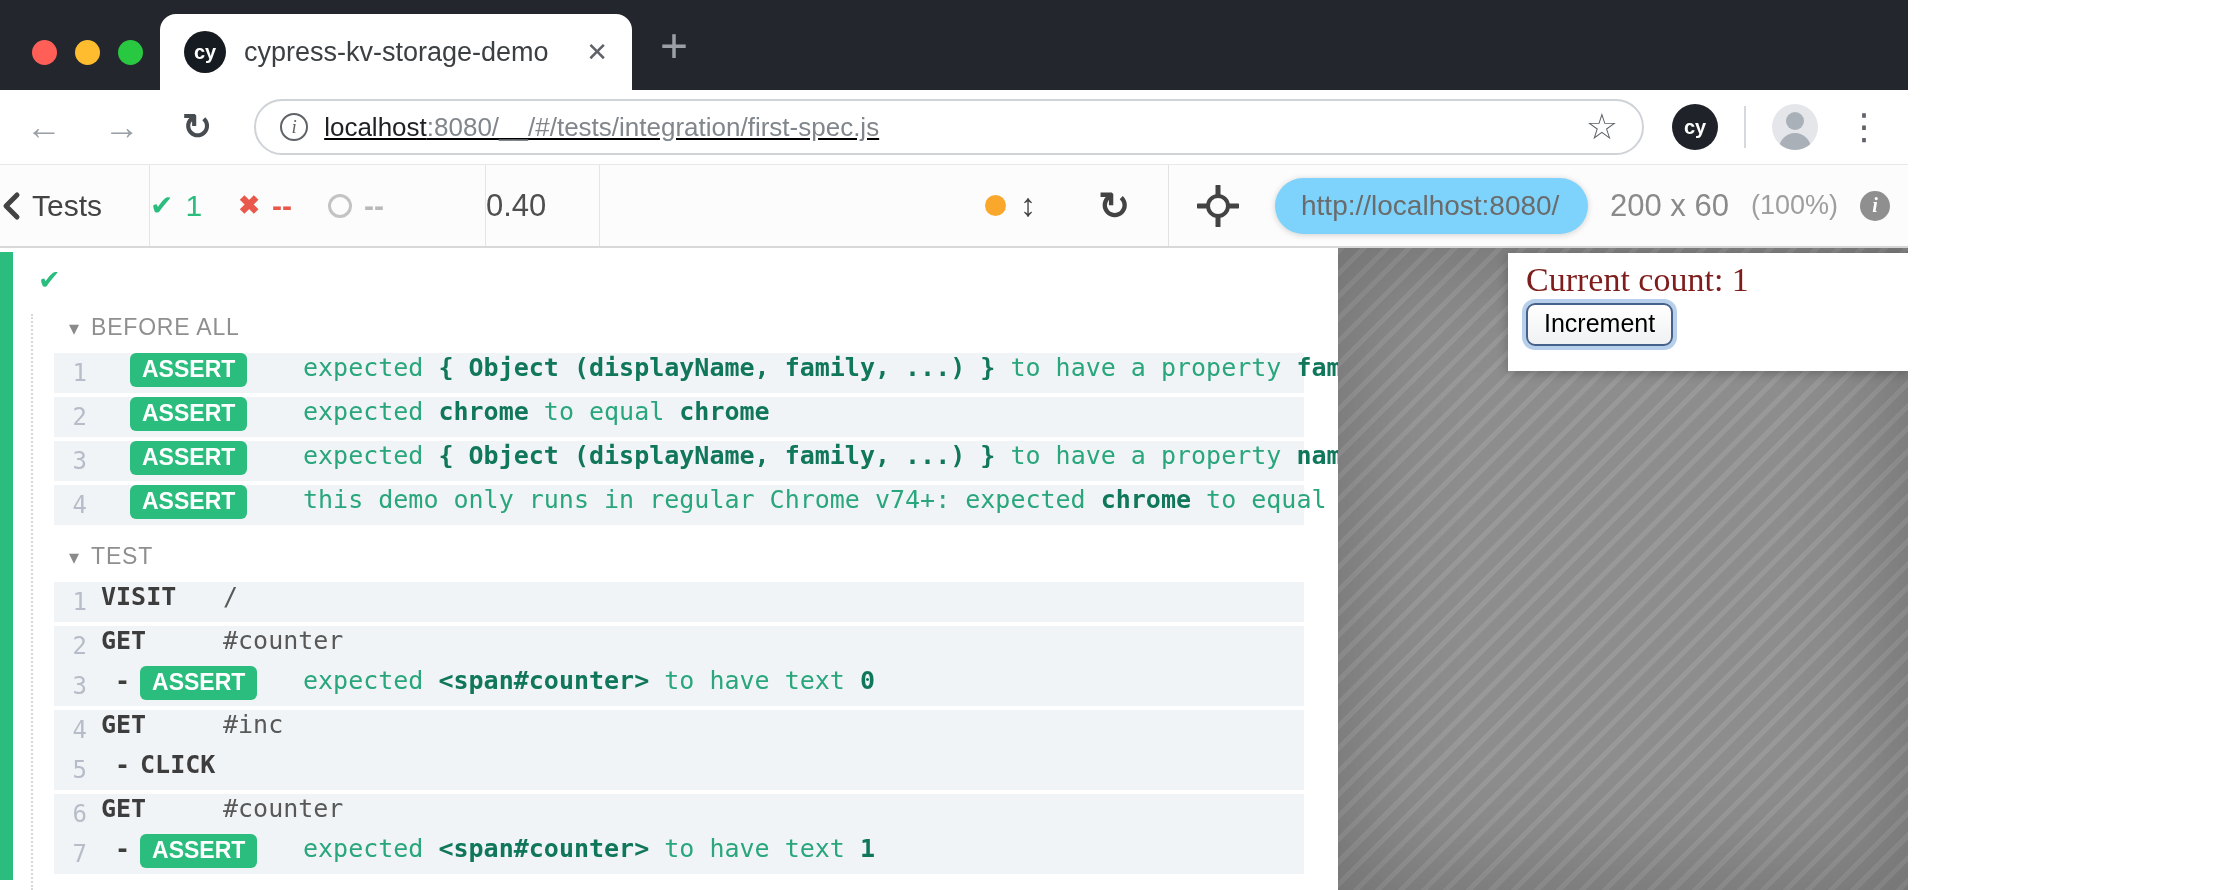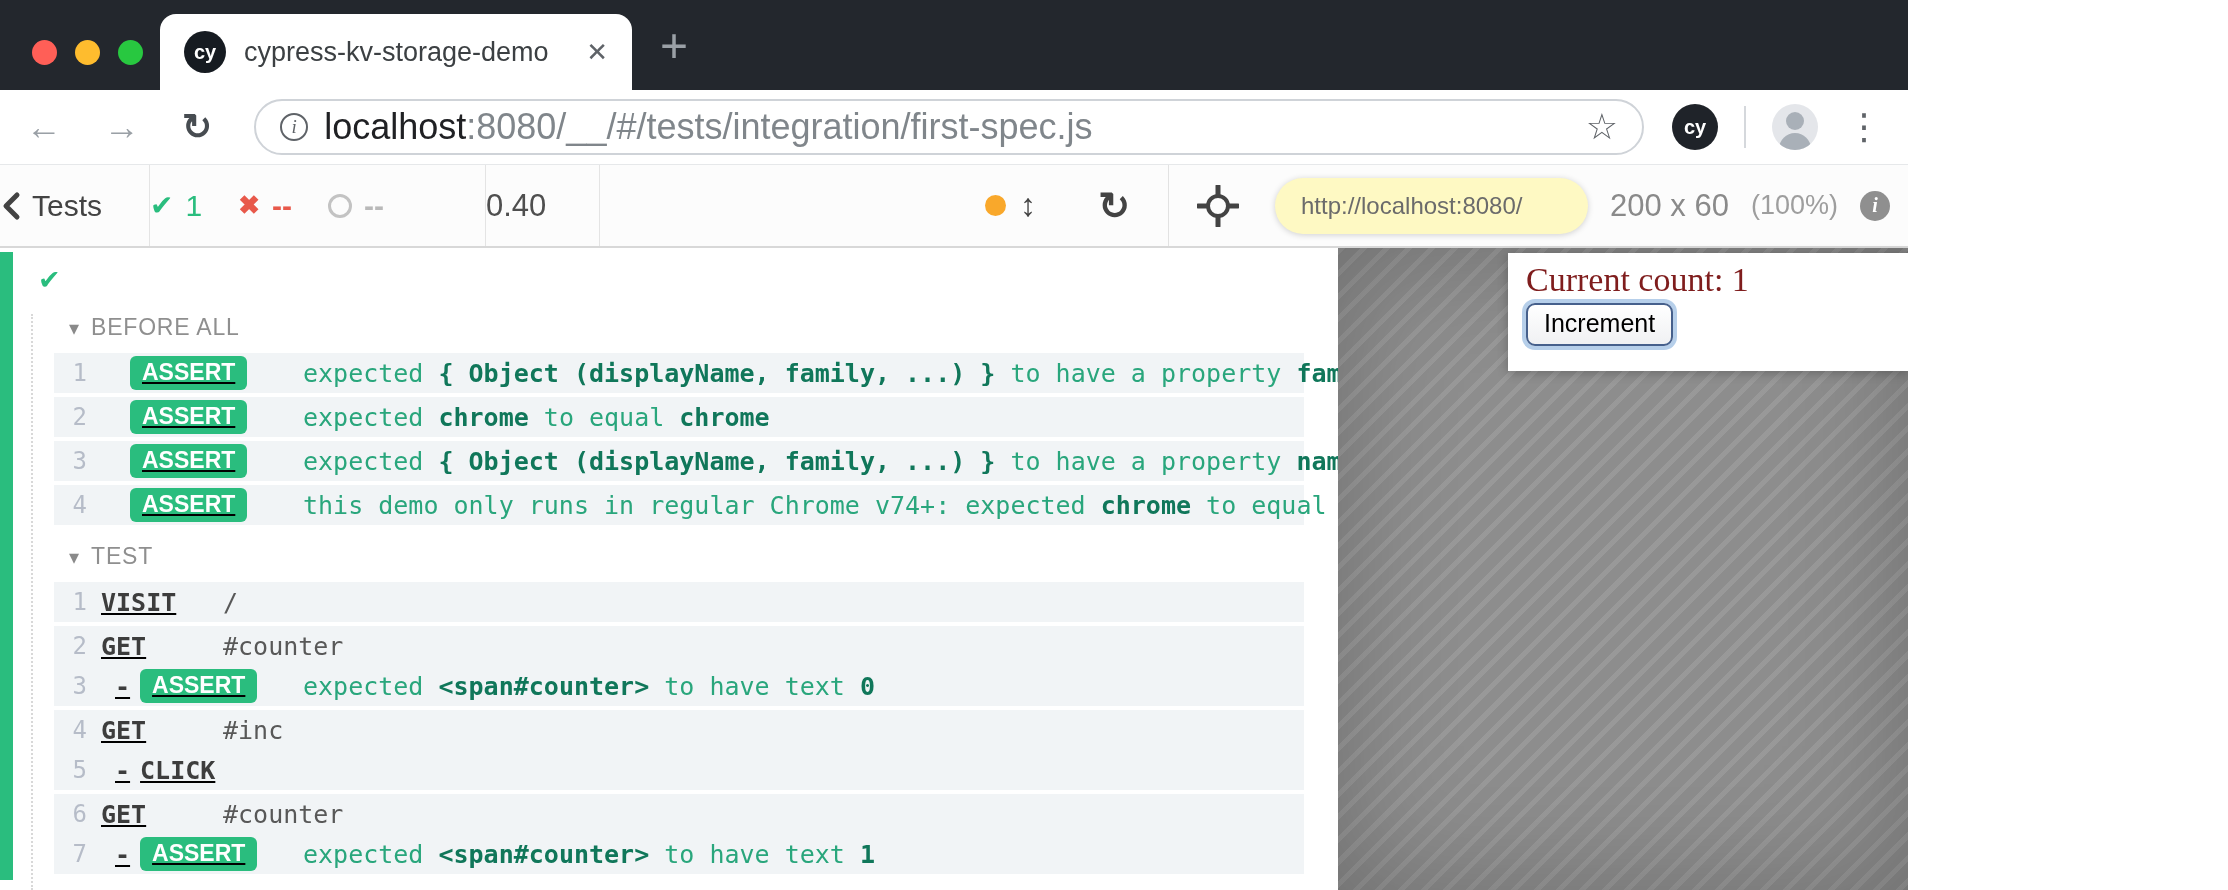--- a/index.html
+++ b/index.html
@@ -21,21 +21,21 @@
 
   
   .toolbar { height:74px; background:#fff; display:flex; align-items:center; padding:0 26px; }
   .nav-ic { font-size:36px; color:#9aa0a6; margin-right:42px; }
   .nav-ic.dark { color:#474c51; font-weight:bold; }
   .omnibox { flex:1; height:56px; border:2px solid #cfd3d8; border-radius:28px; background:#fff;
              display:flex; align-items:center; padding:0 24px; gap:16px; margin-right:28px; }
   .info-outline { width:28px; height:28px; border:2px solid #5f6368; border-radius:50%; color:#5f6368;
                   font-size:19px; display:flex; align-items:center; justify-content:center;
                   font-family:"Liberation Serif",serif; font-style:italic; flex:none; }
-  .url-text { font-size:36px; white-space:nowrap; overflow:hidden; flex:1; }
+  .url-text { font-size:26px; white-space:nowrap; overflow:hidden; flex:1;text-decoration:underline; }
   .url-text .host { color:#202124; }
   .url-text .rest { color:#80868b; }
   .star { font-size:36px; color:#5f6368; flex:none; }
   .ext-badge { width:46px; height:46px; border-radius:50%; background:#1f2329; color:#fff; font-weight:bold;
                font-size:20px; display:flex; align-items:center; justify-content:center; flex:none; margin-right:26px; }
   .tb-divider { width:2px; height:42px; background:#d5d8dc; margin-right:26px; }
   .avatar { width:46px; height:46px; border-radius:50%; background:#e4e6ea; position:relative; overflow:hidden; margin-right:28px; flex:none; }
   .avatar .head { position:absolute; left:14px; top:8px; width:18px; height:18px; border-radius:50%; background:#a9b0b8; }
   .avatar .body { position:absolute; left:7px; top:29px; width:32px; height:20px; border-radius:16px 16px 0 0; background:#a9b0b8; }
   .menu-dots { font-size:36px; color:#5f6368; }
@@ -52,22 +52,22 @@
   .stat.fail { color:#e8594b; font-weight:bold; } .stat.fail .glyph { font-size:26px; }
   .stat.pend { color:#b9b9b9; font-weight:bold; }
   .ring { width:24px; height:24px; border:3px solid #c3c3c3; border-radius:50%; }
   .rh-duration { width:114px; font-size:31px; color:#4f4f4f; }
   .rh-flex { flex:1; display:flex; align-items:center; justify-content:flex-end; gap:14px; padding-right:38px; border-right:none; }
   .scale-dot { width:21px; height:21px; border-radius:50%; background:#f9a82b; }
   .updown { font-size:32px; color:#434343; font-weight:bold; margin-right:48px; }
   .rh-reload { font-size:38px; color:#434343; font-weight:bold; }
   .rh-aut { width:740px; border-left:1px solid #e2e2e2; display:flex; align-items:center; padding:0 18px 0 28px; gap:22px; }
   .crosshair { flex:none; margin-right:14px; }
-  .aut-url-box { width:356px; height:56px; background:#fef9c3; border-radius:28px; box-shadow:0 1px 6px rgba(0,0,0,0.18);
-                 display:flex; align-items:center; padding:0 26px; font-size:24px; color:#6b6b6b; white-space:nowrap; overflow:hidden; }
+  .aut-url-box { width:356px; height:56px; background:#7dd3fc; border-radius:28px; box-shadow:0 1px 6px rgba(0,0,0,0.18);
+                 display:flex; align-items:center; padding:0 26px; font-size:28px; color:#6b6b6b; white-space:nowrap; overflow:hidden; }
   .vp-size { font-size:31px; color:#8a8a8a; white-space:nowrap; }
   .vp-scale { font-size:27px; color:#9e9e9e; white-space:nowrap; }
   .info-filled { width:30px; height:30px; border-radius:50%; background:#8f8f8f; color:#fff; font-size:20px;
                  font-family:"Liberation Serif",serif; font-style:italic; font-weight:bold;
                  display:flex; align-items:center; justify-content:center; margin-left:auto; flex:none; }
 
   
   .content { display:flex; height:642px; }
   .reporter { position:relative; width:1488px; background:#fff; overflow:hidden; }
   .pass-bar { position:absolute; left:0; top:4px; width:13px; height:628px; background:#2abd7e; }
@@ -75,21 +75,21 @@
   .test-check { color:#2abd7e; font-size:27px; }
   .test-title { color:#474747; font-size:27px; }
   .test-body { margin-left:31px; margin-top:12px; border-left:2px dotted #d8d8d8; padding-bottom:12px; }
   .hook-header { display:flex; align-items:center; gap:12px; margin:18px 0 12px 36px; }
   .hook-toggle { color:#8a8a8a; font-size:20px; }
   .hook-name { color:#8f8f8f; font-size:23px; letter-spacing:0.8px; }
   .cmd-group { margin:0 34px 4px 21px; }
   .cmd-row { height:40px; background:#f1f4f6; display:flex; align-items:center;
              font-family:"DejaVu Sans Mono",monospace; cursor:pointer; }
   .cmd-num { width:33px; flex:none; text-align:right; color:#b6bcc8; font-size:24px; }
-  .cmd-rest { flex:1; position:relative; height:100%; display:flex; align-items:center; padding-left:14px;text-decoration:underline; }
+  .cmd-rest { flex:1; position:relative; height:100%; display:flex; align-items:flex-start; padding-left:14px; }
   .cmd-name { font-size:25px; color:#3d3d3d; font-weight:bold; }
   .cmd-dash { font-size:25px; color:#3d3d3d; font-weight:bold; margin:0 10px 0 14px; }
   .badge { background:#2abd7e; color:#fff; font-family:"Liberation Sans",sans-serif; font-weight:bold;
            font-size:23px; line-height:1; padding:5px 12px 6px; border-radius:6px; }
   .cmd-rest > .badge:first-child { margin-left:29px; }
   .cmd-args { position:absolute; left:136px; font-size:25px; color:#585858; }
   .cmd-msg { position:absolute; left:216px; font-size:25px; color:#29a67c; white-space:nowrap; }
   .cmd-msg b { color:#10775a; }
 
   .aut-area { flex:1; background-color:#8d8d8d;

